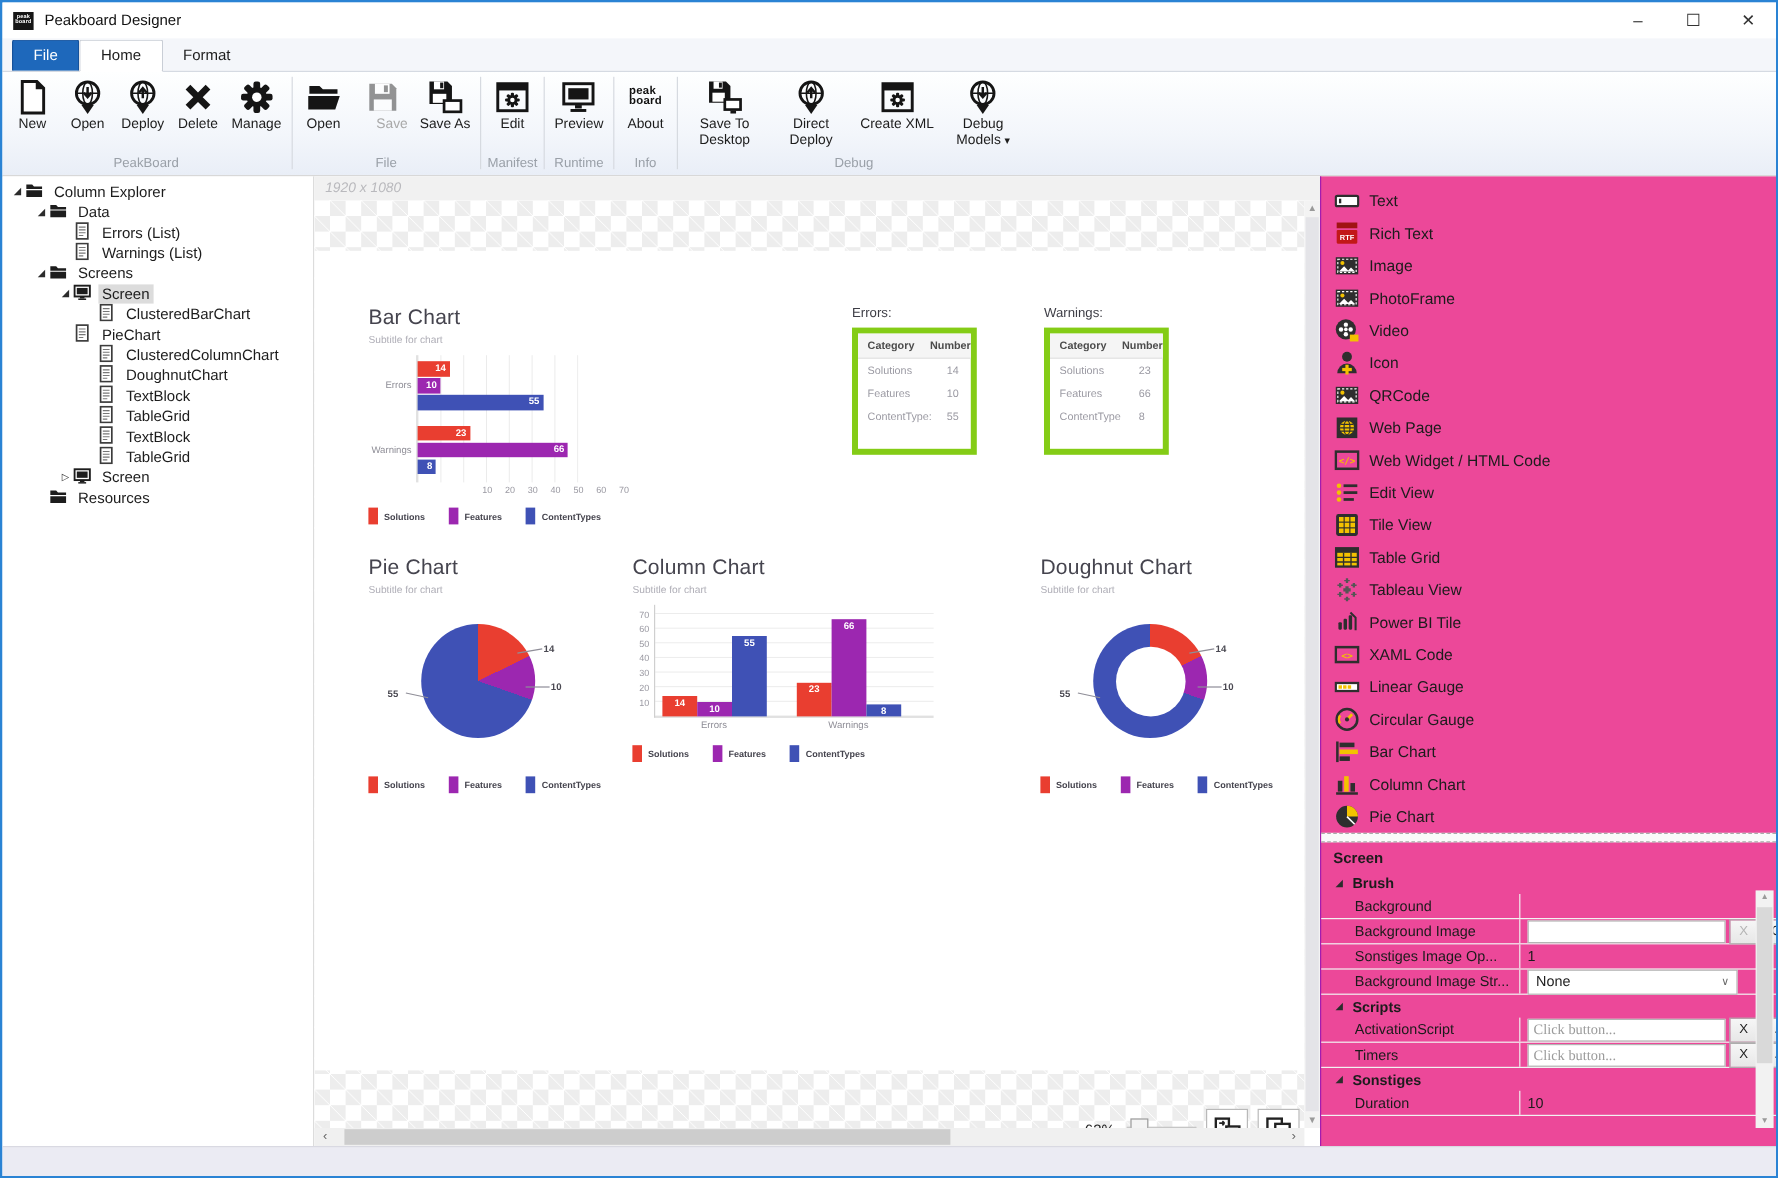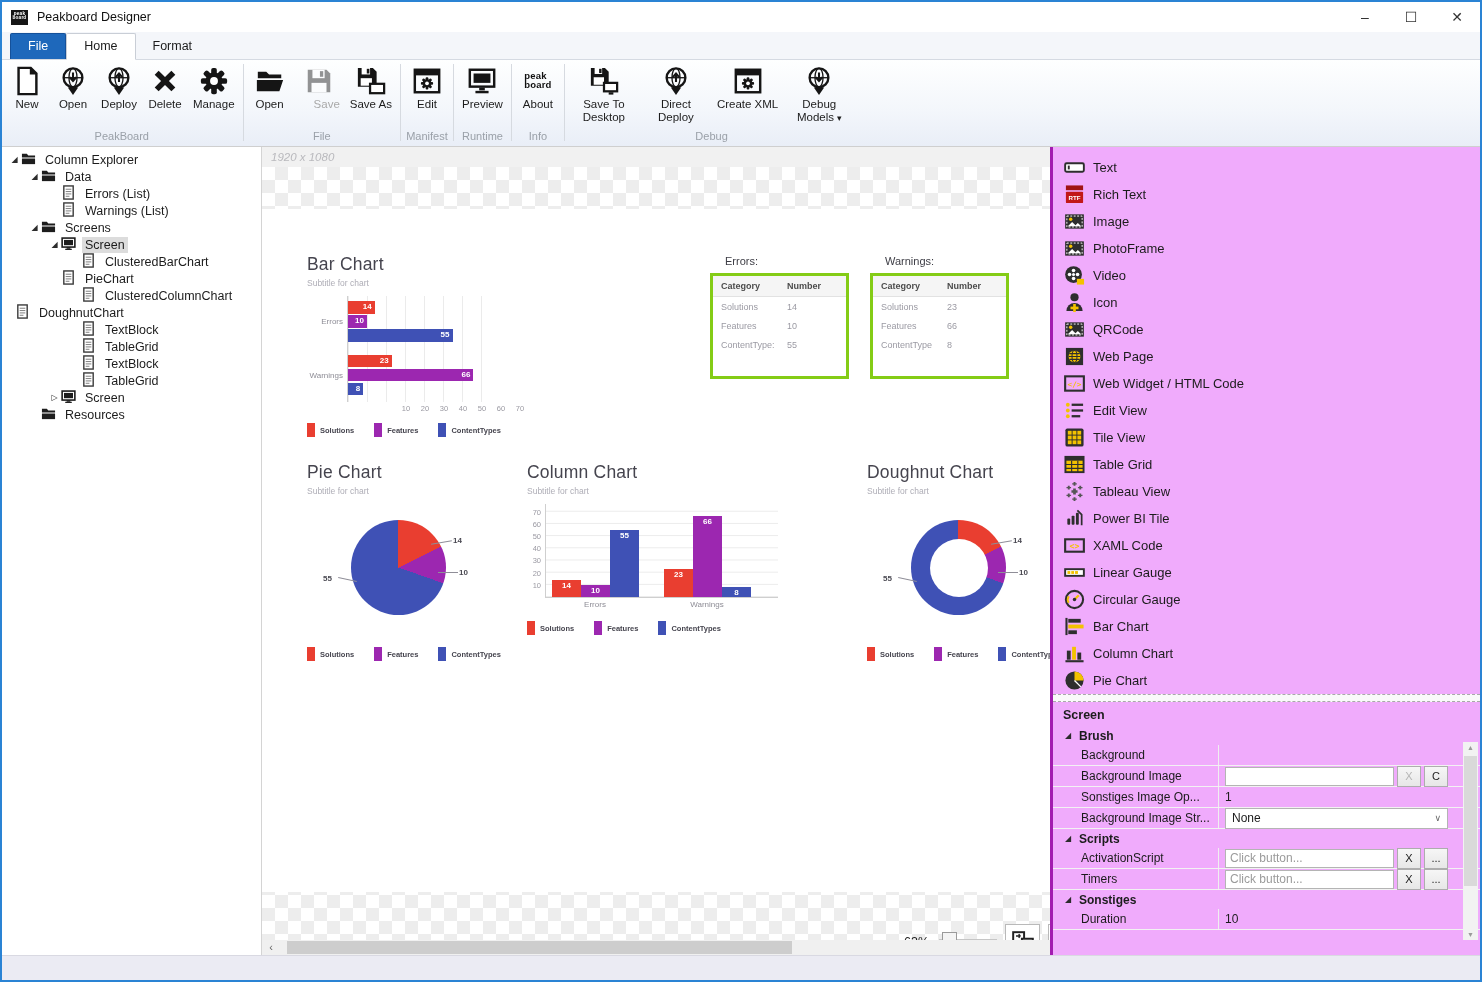--- a/index.html
+++ b/index.html
@@ -61,36 +61,36 @@
   #hscroll .arr{position:absolute;top:0;height:15px;line-height:14px;width:14px;text-align:center;font-size:11px;color:#666;}
   #hscroll .thumb{position:absolute;top:1px;height:13px;left:25px;width:505px;background:#cdcdcd;}
   
   #zoomrow{position:absolute;left:642px;top:757px;display:flex;align-items:center;}
   #zoom-pct{font-size:12.5px;color:#222;}
   #zoom-slider{position:relative;width:56px;height:4px;background:#dcdcdc;border:1px solid #c6c6c6;margin-left:10px;}
   #zoom-thumb{position:absolute;left:2px;top:-8px;width:13px;height:19px;background:#f4f4f4;border:1px solid #9a9a9a;}
   .zoom-btn{width:33px;height:33px;background:#fff;border:1px solid #b9b9b9;margin-left:8px;display:flex;align-items:center;justify-content:center;}
   .zoom-btn svg{width:24px;height:24px;}
   
-  #rightpanel{position:absolute;left:1048px;top:0;right:0;height:100%;background:#f0abfc;border-left:3px solid #a21caf;box-sizing:border-box;}
+  #rightpanel{position:absolute;left:1098px;top:0;right:0;height:100%;background:#ec4899;border-left:1px solid #a21caf;box-sizing:border-box;}
   #toolbox{padding-top:7px;height:540px;overflow:hidden;}
   .tool-item{height:27px;display:flex;align-items:center;padding-left:10px;}
   .tool-ico{width:22px;height:22px;margin-right:8px;display:flex;align-items:center;justify-content:center;}
   .tool-ico svg{width:21px;height:21px;}
   .tool-label{font-size:13px;color:#1c1c1c;}
   #tb-splitter{height:6px;border-top:1px dashed #a9a9a9;border-bottom:1px dashed #a9a9a9;background:#fafafa;}
   
   #props{position:relative;font-size:12px;}
   #prop-title{font-weight:bold;font-size:12.5px;padding:6px 0 4px 10px;}
   .prop-group{height:19px;display:flex;align-items:center;font-weight:bold;}
   .prop-group .tri{width:14px;padding-left:12px;font-size:8px;font-weight:normal;color:#2c2c2c;}
   .prop-row{height:20px;display:flex;align-items:center;border-bottom:1px solid #f2f2f2;}
   .prop-label{margin-left:28px;width:137px;white-space:nowrap;overflow:hidden;color:#1b1b1b;flex:none;}
   .prop-value{flex:1;display:flex;align-items:center;padding-right:32px;border-left:1px solid #efefef;height:100%;box-sizing:border-box;padding-left:6px;}
-  .prop-value input{flex:1;min-width:0;height:17px;border:1px solid #b4b4b4;font-size:12px;padding:0 4px;font-family:Liberation Sans, sans-serif;}
+  .prop-value input{flex:1;min-width:0;height:17px;border:1px solid #b4b4b4;font-size:12px;padding:0 4px;font-family:Liberation Serif, serif;}
   .prop-value input::placeholder{color:#9b9b9b;}
   .pbtn{width:22px;height:19px;margin-left:3px;background:linear-gradient(#f6f6f6,#e7e7e7);border:1px solid #adadad;
         font-size:11px;display:flex;align-items:center;justify-content:center;color:#222;flex:none;}
   .pbtn.muted{color:#b5b5b5;}
   .prop-select{flex:1;height:19px;border:1px solid #b4b4b4;display:flex;align-items:center;padding-left:6px;background:#fff;}
   .prop-select .chev{margin-left:auto;margin-right:6px;color:#666;font-size:9px;}
   #prop-scroll{position:absolute;right:2px;top:40px;width:15px;height:198px;background:#f2f2f2;}
   #prop-scroll .arr{position:absolute;left:0;width:15px;text-align:center;font-size:7px;color:#9a9a9a;}
   #prop-scroll .thumb{position:absolute;left:1px;right:1px;top:14px;height:130px;background:#d9d9d9;}
   
@@ -126,22 +126,22 @@
   
   .pie-body{position:relative;height:133px;}
   .pie-circle{position:absolute;width:95px;height:95px;border-radius:50%;left:44px;top:16px;}
   .pie-hole{position:absolute;left:50%;top:50%;width:58px;height:58px;margin:-29px 0 0 -29px;border-radius:50%;background:#fff;}
   .pie-lbl{position:absolute;font-size:8px;font-weight:bold;color:#4a4952;}
   .pie-line{position:absolute;height:1px;background:#8f8e98;}
   .p55{left:16px;top:70px;}  .l55{left:31px;top:75px;width:19px;transform:rotate(12deg);}
   .p14{left:146px;top:32px;} .l14{left:124px;top:38px;width:21px;transform:rotate(-10deg);}
   .p10{left:152px;top:64px;} .l10{left:131px;top:68px;width:20px;}
   
-  .blk-title{font-size:11px;color:#3d3d45;margin-bottom:6px;margin-left:15px;}
-  .tbl{width:139px;height:106px;border:3px solid #84cc16;background:#fff;font-size:9px;box-sizing:border-box;}
+  .blk-title{font-size:11px;color:#3d3d45;margin-bottom:6px;}
+  .tbl{width:104px;height:106px;border:5px solid #84cc16;background:#fff;font-size:9px;box-sizing:border-box;}
   .trow{display:flex;height:19px;align-items:center;color:#9b9aa3;}
   .trow.head{height:20px;background:#f5f5f5;border-bottom:1px solid #e2e2e2;font-weight:bold;color:#4c4c4c;}
   .tc1{width:72px;padding-left:8px;box-sizing:border-box;overflow:hidden;white-space:nowrap;}
   .tc2{flex:1;padding-left:2px;}
 </style>
 </head>
 <body>
 
 <div id="titlebar">
   <div class="title-logo">peak<br>board</div>
@@ -461,21 +461,21 @@
       <div class="tree-row" style="padding-left: 66px;">
         <span class="tree-exp"></span>
         <span class="tree-ico">
           <span><svg viewBox="0 0 16 16">
               <rect x="3" y="1" width="10" height="14" fill="#fff" stroke="#3c3c3c" stroke-width="1.5"></rect>
               <path d="M5 4.5h6M5 7h6M5 9.5h6M5 12h4" stroke="#777" stroke-width="1"></path>
             </svg></span>
         </span>
         <span class="tree-label">ClusteredColumnChart</span>
       </div>
-      <div class="tree-row" style="">
+      <div class="tree-row" style="padding-left: 66px;">
         <span class="tree-exp"></span>
         <span class="tree-ico">
           <span><svg viewBox="0 0 16 16">
               <rect x="3" y="1" width="10" height="14" fill="#fff" stroke="#3c3c3c" stroke-width="1.5"></rect>
               <path d="M5 4.5h6M5 7h6M5 9.5h6M5 12h4" stroke="#777" stroke-width="1"></path>
             </svg></span>
         </span>
         <span class="tree-label">DoughnutChart</span>
       </div>
       <div class="tree-row" style="padding-left: 66px;">

